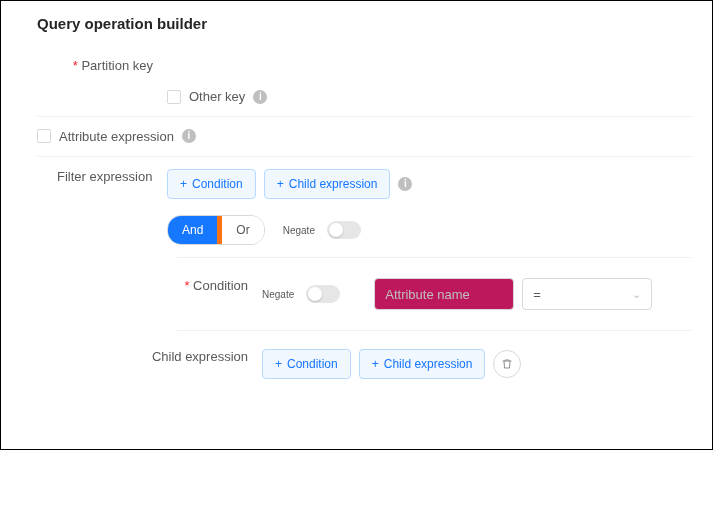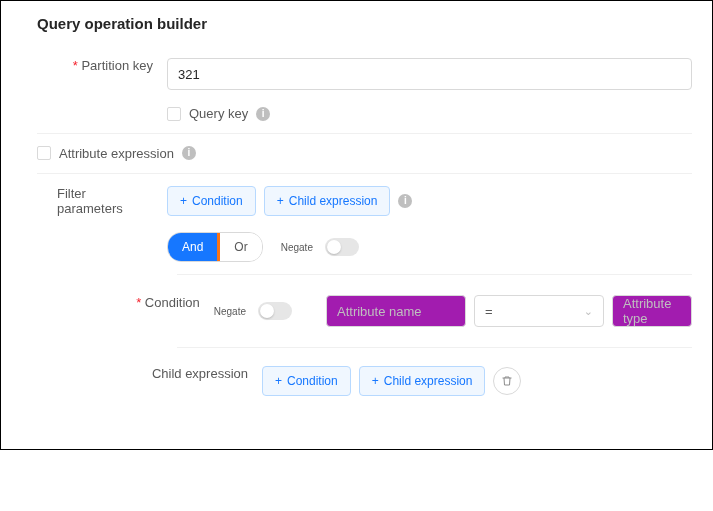--- a/index.html
+++ b/index.html
@@ -105,21 +105,21 @@
     height: 30px;
   }
   .seg button {
     border: none;
     background: #fff;
     color: #595959;
     font-size: 12px;
     padding: 0 14px;
     cursor: pointer;
   }
-  .seg button + button { border-left: 3px solid #f97316; }
+  .seg button + button { border-left: 5px solid #f97316; }
   .seg button.active {
     background: #1677ff;
     color: #fff;
   }
   .toggle {
     width: 34px; height: 18px;
     border-radius: 10px;
     background: #e6e6e6;
     position: relative;
     display: inline-block;
@@ -142,21 +142,21 @@
   .sublabel.req::before { content: "* "; color: #f5222d; }
   .nameinput, .typeinput {
     height: 32px;
     border: 1px solid #d9d9d9;
     border-radius: 4px;
     padding: 0 10px;
     font-size: 13px;
     color: #bfbfbf;
     display: inline-flex;
     align-items: center;
-    background: #a21caf;
+    background: #be185d;
   }
   .nameinput { width: 140px; }
   .select {
     height: 32px;
     width: 130px;
     border: 1px solid #d9d9d9;
     border-radius: 4px;
     padding: 0 10px;
     font-size: 13px;
     color: #595959;
@@ -188,46 +188,43 @@
 </style>
 </head>
 <body>
 
 <div class="panel">
 
   <div class="heading">Query operation builder</div>
 
   <div class="row">
     <div class="label-col req">Partition key</div>
-    <div class="field-col">
-      <input type="text" class="textin" value="321" style="">
-    </div>
   </div>
 
   <div class="row">
     <div class="label-col"></div>
     <div class="field-col">
       <span class="checkbox"></span>
-      <span>Query key</span>
+      <span>Other key</span>
       <span class="info-icon">i</span>
     </div>
   </div>
 
   <div class="divider"></div>
 
   <div class="row" style="padding-left:20px;">
     <span class="checkbox"></span>
     <span style="margin-left:8px">Attribute expression</span>
     <span class="info-icon" style="margin-left:8px">i</span>
   </div>
 
   <div class="divider"></div>
 
   <div class="row">
-    <div class="label-col" style="text-align:left;padding-left:20px">Filter parameters</div>
+    <div class="label-col" style="text-align:left;padding-left:20px">Filter expression</div>
     <div class="field-col">
       <button class="btn">
           <span class="plus">+</span>
           <span>Condition</span>
         </button>
       <button class="btn">
           <span class="plus">+</span>
           <span>Child expression</span>
         </button>
       <span class="info-icon">i</span>
@@ -252,21 +249,20 @@
     <div class="label-col"><span class="sublabel req">Condition</span></div>
     <div class="field-col">
       <span class="neg-label">Negate</span>
       <span class="toggle"></span>
       <span style="width:18px"></span>
       <span class="nameinput">Attribute name</span>
       <span class="select">
         <span>=</span>
         <span class="chev">⌄</span>
       </span>
-      <span class="typeinput">Attribute type</span>
     </div>
   </div>
 
   <div class="divider" style="margin-left:160px;margin-top:12px"></div>
 
   <div class="row indent" style="padding-top:14px">
     <div class="label-col"><span class="sublabel">Child expression</span></div>
     <div class="field-col">
       <button class="btn">
           <span class="plus">+</span>

